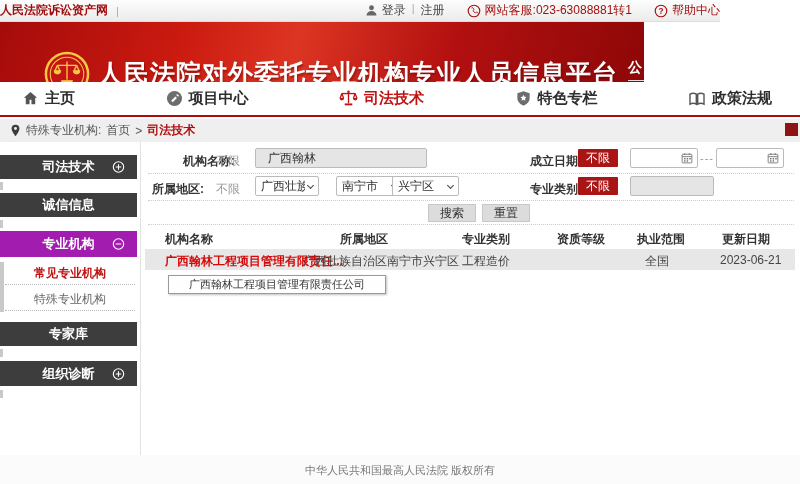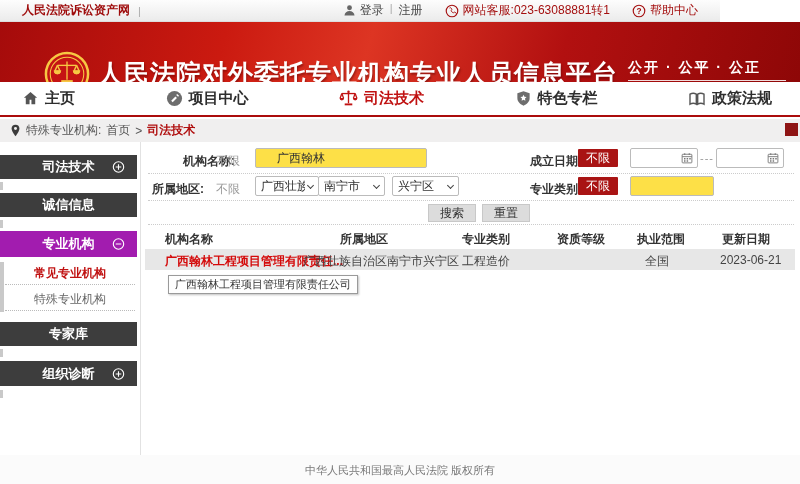--- a/index.html
+++ b/index.html
@@ -4,32 +4,32 @@
 <style>
   * { margin:0; padding:0; box-sizing:border-box; }
   html,body { width:800px; }
   body { font-family:"Liberation Sans","DejaVu Sans",sans-serif; background:#fff; }
   .page { position:relative; width:800px; height:484px; overflow:hidden; background:#fff; }
   .abs { position:absolute; }
 
   
   .topbar { left:0; top:0; width:720px; height:22px;
     background:linear-gradient(#fdfdfd,#ebebeb); border-bottom:1px solid #ddd;
-    display:flex; align-items:center; justify-content:space-between; padding:0 22px; }
+    display:flex; align-items:center; justify-content:space-between; padding:0 0; }
   .topbar-left { display:flex; align-items:center; gap:8px; }
   .site-name { color:#9e0b0b; font-weight:bold; font-size:12px; }
   .tb-sep { color:#aaa; font-size:11px; }
   .topbar-right { display:flex; align-items:flex-start; gap:6px; font-size:12px; }
   .tb-item { display:flex; align-items:center; gap:4px; }
   .tb-link { color:#4a4a4a; cursor:pointer; }
   .tb-red { color:#a40f0f; cursor:pointer; }
   .tb-gap { width:10px; }
 
   
-  .banner { left:0; top:22px; width:800px; height:60px;
+  .banner { left:0; top:22px; width:644px; height:60px;
     background:linear-gradient(105deg,#a50b0b 0%,#cb1a10 28%,#dd3523 46%,#b21010 70%,#8e0707 100%); }
   .emblem { left:44px; top:29px; width:46px; height:46px; }
   .banner-title { left:98px; top:35px; color:#fff; font-size:25px; font-weight:bold;
     letter-spacing:1px; text-shadow:1px 2px 2px rgba(80,0,0,.45); white-space:nowrap; }
   .slogan-box { left:628px; top:37px; width:158px; text-align:left; color:#fff; }
   .slogan { font-size:14px; font-weight:bold; letter-spacing:2px; }
   .slogan-line { margin-top:3px; height:1px; background:rgba(255,255,255,.85); }
   .site-url { margin-top:3px; font-size:13px; font-weight:bold; letter-spacing:.5px; }
 
   
@@ -60,21 +60,21 @@
   .side-strip { left:0; width:4px; background:#c9c9c9; }
   .side-tick { left:0; width:3px; height:8px; background:#c9c9c9; }
   .v-divider { left:140px; top:142px; width:1px; height:314px; background:#e2e2e2; }
 
   
   .f-label { font-size:12px; font-weight:bold; color:#333; white-space:nowrap; }
   .f-unlim { font-size:12px; color:#999; cursor:pointer; }
   .unlim-btn { width:40px; height:18px; background:#a91414; color:#fff; font-size:12px;
     display:flex; align-items:center; justify-content:center; cursor:pointer; border-radius:1px; }
   .t-input { border:1px solid #bbb; border-radius:2px; height:20px; font-size:12px;
-    padding:0 21px; color:#333; background:#fde047; font-family:inherit; }
+    padding:0 12px; color:#333; background:#e5e5e5; font-family:inherit; }
   .sel { border:1px solid #bbb; border-radius:2px; height:20px; background:#fff;
     display:flex; align-items:center; justify-content:space-between; padding:0 5px;
     font-size:12px; color:#333; cursor:pointer; overflow:hidden; white-space:nowrap; }
   .sel span { overflow:hidden; white-space:nowrap; }
   .chev { width:5px; height:5px; border-right:1.5px solid #444; border-bottom:1.5px solid #444;
     transform:rotate(45deg); flex:none; margin-left:3px; margin-top:-2px; }
   .date-box { border:1px solid #bbb; border-radius:2px; height:20px; background:#fff;
     display:flex; align-items:center; justify-content:flex-end; padding:0 4px; cursor:text; }
   .dots { border-bottom:1px dotted #ccc; height:1px; }
   .range-sep { font-size:11px; color:#999; letter-spacing:1px; }
@@ -83,21 +83,21 @@
 
   
   .th { font-size:12px; font-weight:bold; color:#333; white-space:nowrap; }
   .row-bg { left:145px; top:249px; width:650px; height:21px; background:#e7e7e7; }
   .td { font-size:12px; color:#444; white-space:nowrap; }
   .td-link { color:#d40a0a; cursor:pointer; font-weight:bold; }
 
   
   .tooltip { left:168px; top:275px; height:19px; background:#fefefe;
     border:1px solid #9a9a9a; box-shadow:1px 1px 2px rgba(0,0,0,.25);
-    font-size:11px; color:#333; display:flex; align-items:center; padding:0 6px;
+    font-size:11px; color:#333; display:flex; align-items:center; padding:0 20px;
     white-space:nowrap; }
 
   
   .footer { left:0; top:455px; width:800px; height:29px; background:#fbfbfb;
     display:flex; align-items:flex-start; justify-content:center; padding-top:8px; }
   .copyright { font-size:11px; color:#777; }
 </style>
 </head>
 <body>
 
@@ -309,21 +309,21 @@
   </span>
 
   <div class="abs dots" style="left:148px; top:173px; width:646px;"></div>
 
   <span class="abs f-label" style="left:152px; top:181px;">所属地区:</span>
   <span class="abs f-unlim" style="left:216px; top:181px;">不限</span>
   <div class="abs sel" style="left:255px; top:176px; width:64px;">
     <span>广西壮族自治区</span>
       <i class="chev"></i>
   </div>
-  <div class="abs sel" style="left:318px; top:176px; width:67px;">
+  <div class="abs sel" style="left:336px; top:176px; width:67px;">
     <span>南宁市</span>
       <i class="chev"></i>
   </div>
   <div class="abs sel" style="left:392px; top:176px; width:67px;">
     <span>兴宁区</span>
       <i class="chev"></i>
   </div>
 
   <span class="abs f-label" style="left:530px; top:181px;">专业类别:</span>
   <span class="abs unlim-btn" style="left:578px; top:177px;">不限</span>

